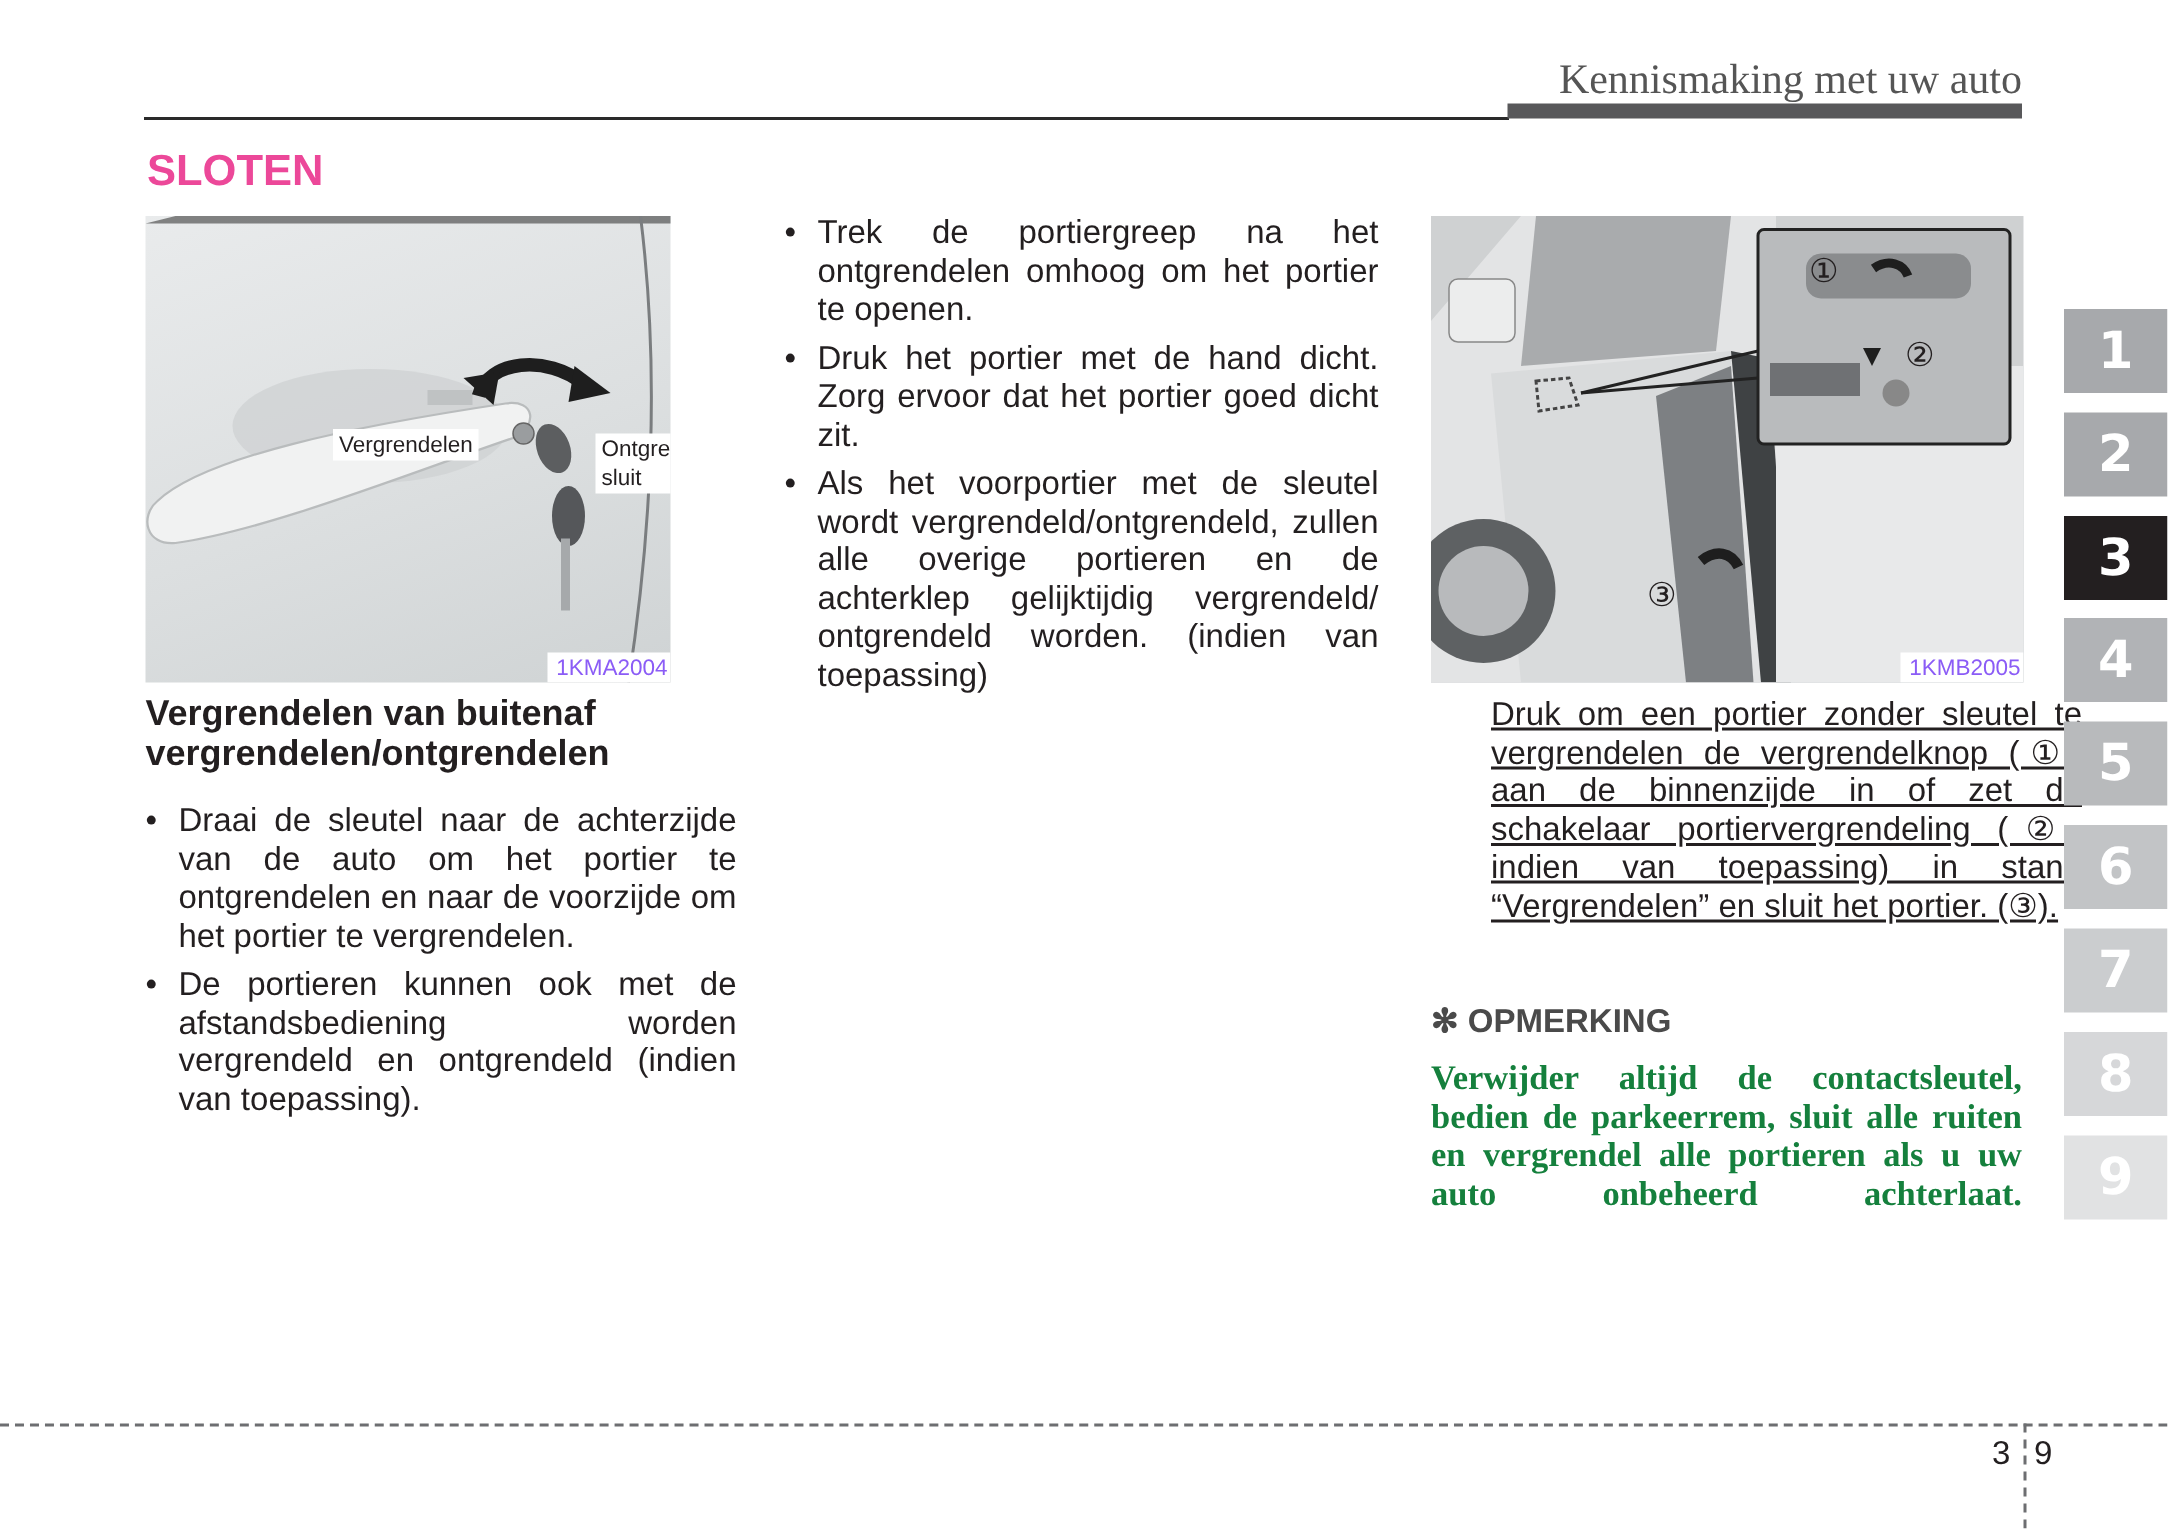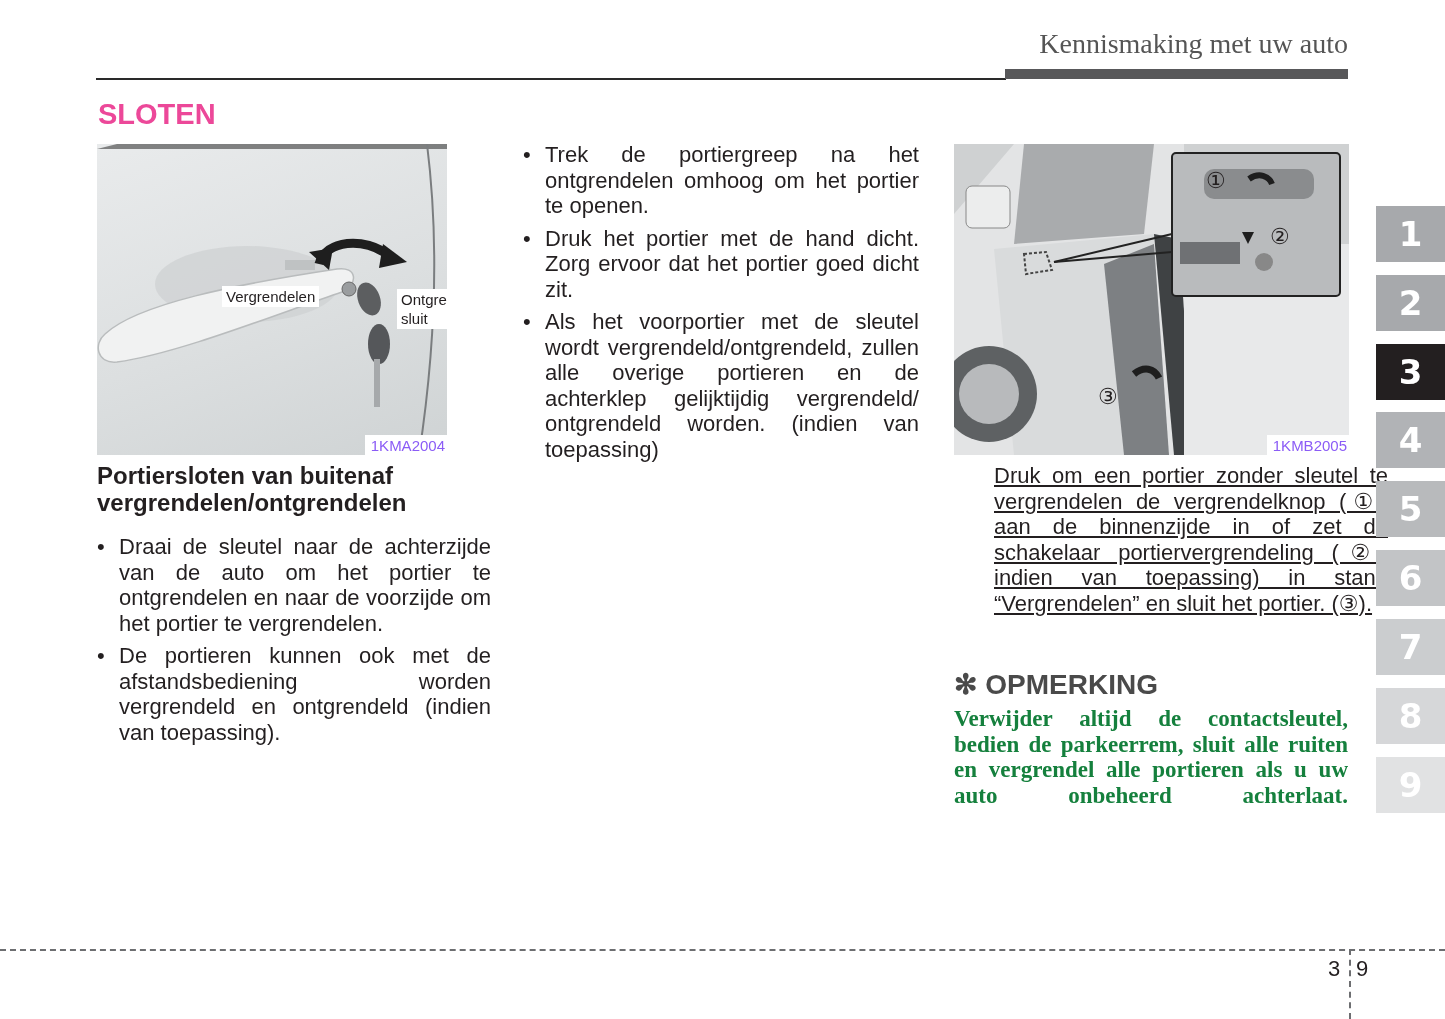--- a/index.html
+++ b/index.html
@@ -1,20 +1,20 @@
 <!DOCTYPE html>
 <html><head>
 <meta charset="utf-8">
 <style>
   html, body { margin:0; padding:0; background:#ffffff; }
   body { width:1445px; height:1019px; position:relative; overflow:hidden;
          font-family:"Liberation Sans", sans-serif; color:#231f20; }
 
   
-  .hdr-title { position:absolute; left:1010px; top:26px; width:338px; text-align:right;
+  .hdr-title { position:absolute; left:1010px; top:36px; width:338px; text-align:right;
                font-family:"Liberation Serif", serif; font-size:28px; color:#555; line-height:36px; }
   .hdr-rule { position:absolute; left:96px; top:78px; width:910px; height:2px; background:#2a2a2a; }
   .hdr-bar  { position:absolute; left:1005px; top:69px; width:343px; height:10px; background:#58585a; }
 
   .section-title { position:absolute; left:98px; top:98px; font-size:29px; font-weight:bold; color:#ec4899; }
 
   
   .figure { position:absolute; overflow:hidden; }
   .fig1 { left:97px; top:144px; width:350px; height:311px; background:linear-gradient(160deg,#e9ebec 0%,#dcdfe0 55%,#cfd3d4 100%); }
   .fig2 { left:954px; top:144px; width:395px; height:311px; background:linear-gradient(180deg,#d8dadb 0%,#c9cbcc 100%); }
@@ -25,21 +25,21 @@
   
   .col { position:absolute; font-size:22px; line-height:25.5px; color:#231f20; text-align:justify; }
   .col1 { left:97px; width:394px; }
   .col2 { left:523px; width:396px; top:142px; }
   .col3 { left:994px; width:394px;text-decoration:underline; }
   .subhead { font-weight:bold; font-size:24px; line-height:27px; text-align:left; }
   ul.bullets { list-style:none; margin:0; padding:0; }
   ul.bullets li { position:relative; padding-left:22px; margin-bottom:7px; text-align:justify; text-align-last:left; }
   ul.bullets li::before { content:"•"; position:absolute; left:0; top:0; }
 
-  .note-title { position:absolute; left:954px; top:668px; font-size:28px; font-weight:bold; color:#4a4a4a; }
+  .note-title { position:absolute; left:954px; top:668px; font-size:22px; font-weight:bold; color:#4a4a4a; }
   .note-body { position:absolute; left:954px; top:706px; width:394px; font-family:"Liberation Serif", serif;
                font-weight:bold; font-size:23px; line-height:25.5px; color:#15803d; text-align:justify; text-align-last:justify; }
 
   
   .tab { position:absolute; left:1376px; width:69px; height:56px; color:#fff; font-weight:bold;
          font-size:34px; display:flex; align-items:center; justify-content:center; font-family:"DejaVu Sans", sans-serif; }
 
   
   .foot-dash { position:absolute; left:0; top:949px; width:1445px; height:0; border-top:2px dashed #6d6e71; }
   .foot-vdash { position:absolute; left:1349px; top:949px; width:0; height:70px; border-left:2px dashed #6d6e71; }
@@ -70,21 +70,21 @@
     <ellipse cx="272" cy="155" rx="11" ry="17" fill="#5c5e60" transform="rotate(-20 272 155)"></ellipse>
     <ellipse cx="282" cy="200" rx="11" ry="20" fill="#55575a"></ellipse>
     <rect x="277" y="215" width="6" height="48" fill="#a6a9ab"></rect>
   </svg>
   <div class="fig-label" style="left:125px; top:142px;">Vergrendelen</div>
   <div class="fig-label" style="left:300px; top:145px;"><span>Ontgren</span><span class="red">-</span><br><span>sluit</span></div>
   <div class="fig-code">1KMA2004</div>
 </div>
 
 <div class="col col1" style="top:462px;">
-  <div class="subhead">Portiersloten van buitenaf vergrendelen/ontgrendelen</div>
+  <div class="subhead">Vergrendelen van buitenaf vergrendelen/ontgrendelen</div>
   <ul class="bullets" style="margin-top:18px;">
     <li>Draai de sleutel naar de achterzijde van de auto om het portier te ontgrendelen en naar de voorzijde om het portier te vergrendelen.</li>
     <li>De portieren kunnen ook met de afstandsbediening worden vergrendeld en ontgrendeld (indien van toepassing).</li>
   </ul>
 </div>
 
 <div class="col col2">
   <ul class="bullets">
     <li>Trek de portiergreep na het ontgrendelen omhoog om het portier te openen.</li>
     <li>Druk het portier met de hand dicht. Zorg ervoor dat het portier goed dicht zit.</li>

